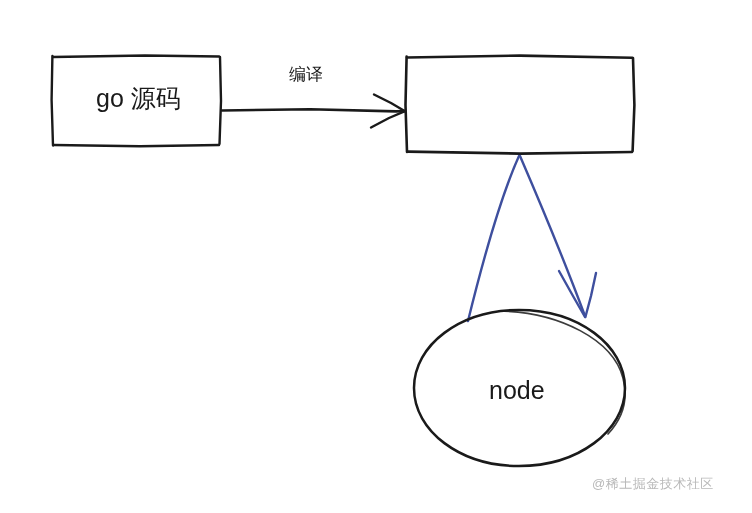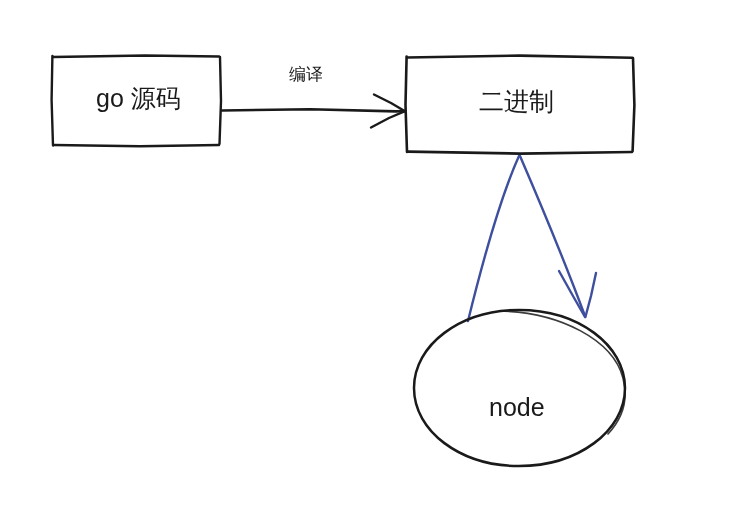--- a/index.html
+++ b/index.html
@@ -37,21 +37,21 @@
     top: 86px;
     font-size: 25px;
   }
   .lbl-binary {
     left: 479px;
     top: 89px;
     font-size: 25px;
   }
   .lbl-node {
     left: 489px;
-    top: 395px;
+    top: 378px;
     font-size: 25px;
   }
   .lbl-compile {
     left: 289px;
     top: 66px;
     font-size: 17px;
   }
   .lbl-invoke {
     left: 430px;
     top: 214px;
@@ -115,19 +115,19 @@
 
       <path d="M 499 311 C 560 312, 613 340, 623 378 C 629 401, 621 420, 608 434" stroke-width="1.7" opacity="0.85"></path>
     </g>
 
   </svg>
 
   <div class="label lbl-go-source">go 源码</div>
 
   <div class="label lbl-compile">编译</div>
 
-  <div class="label lbl-binary">二进制</div>
 
 
   <div class="label lbl-node">node</div>
 
+  <div class="watermark">@稀土掘金技术社区</div>
 
 </div>
 
 </body></html>

